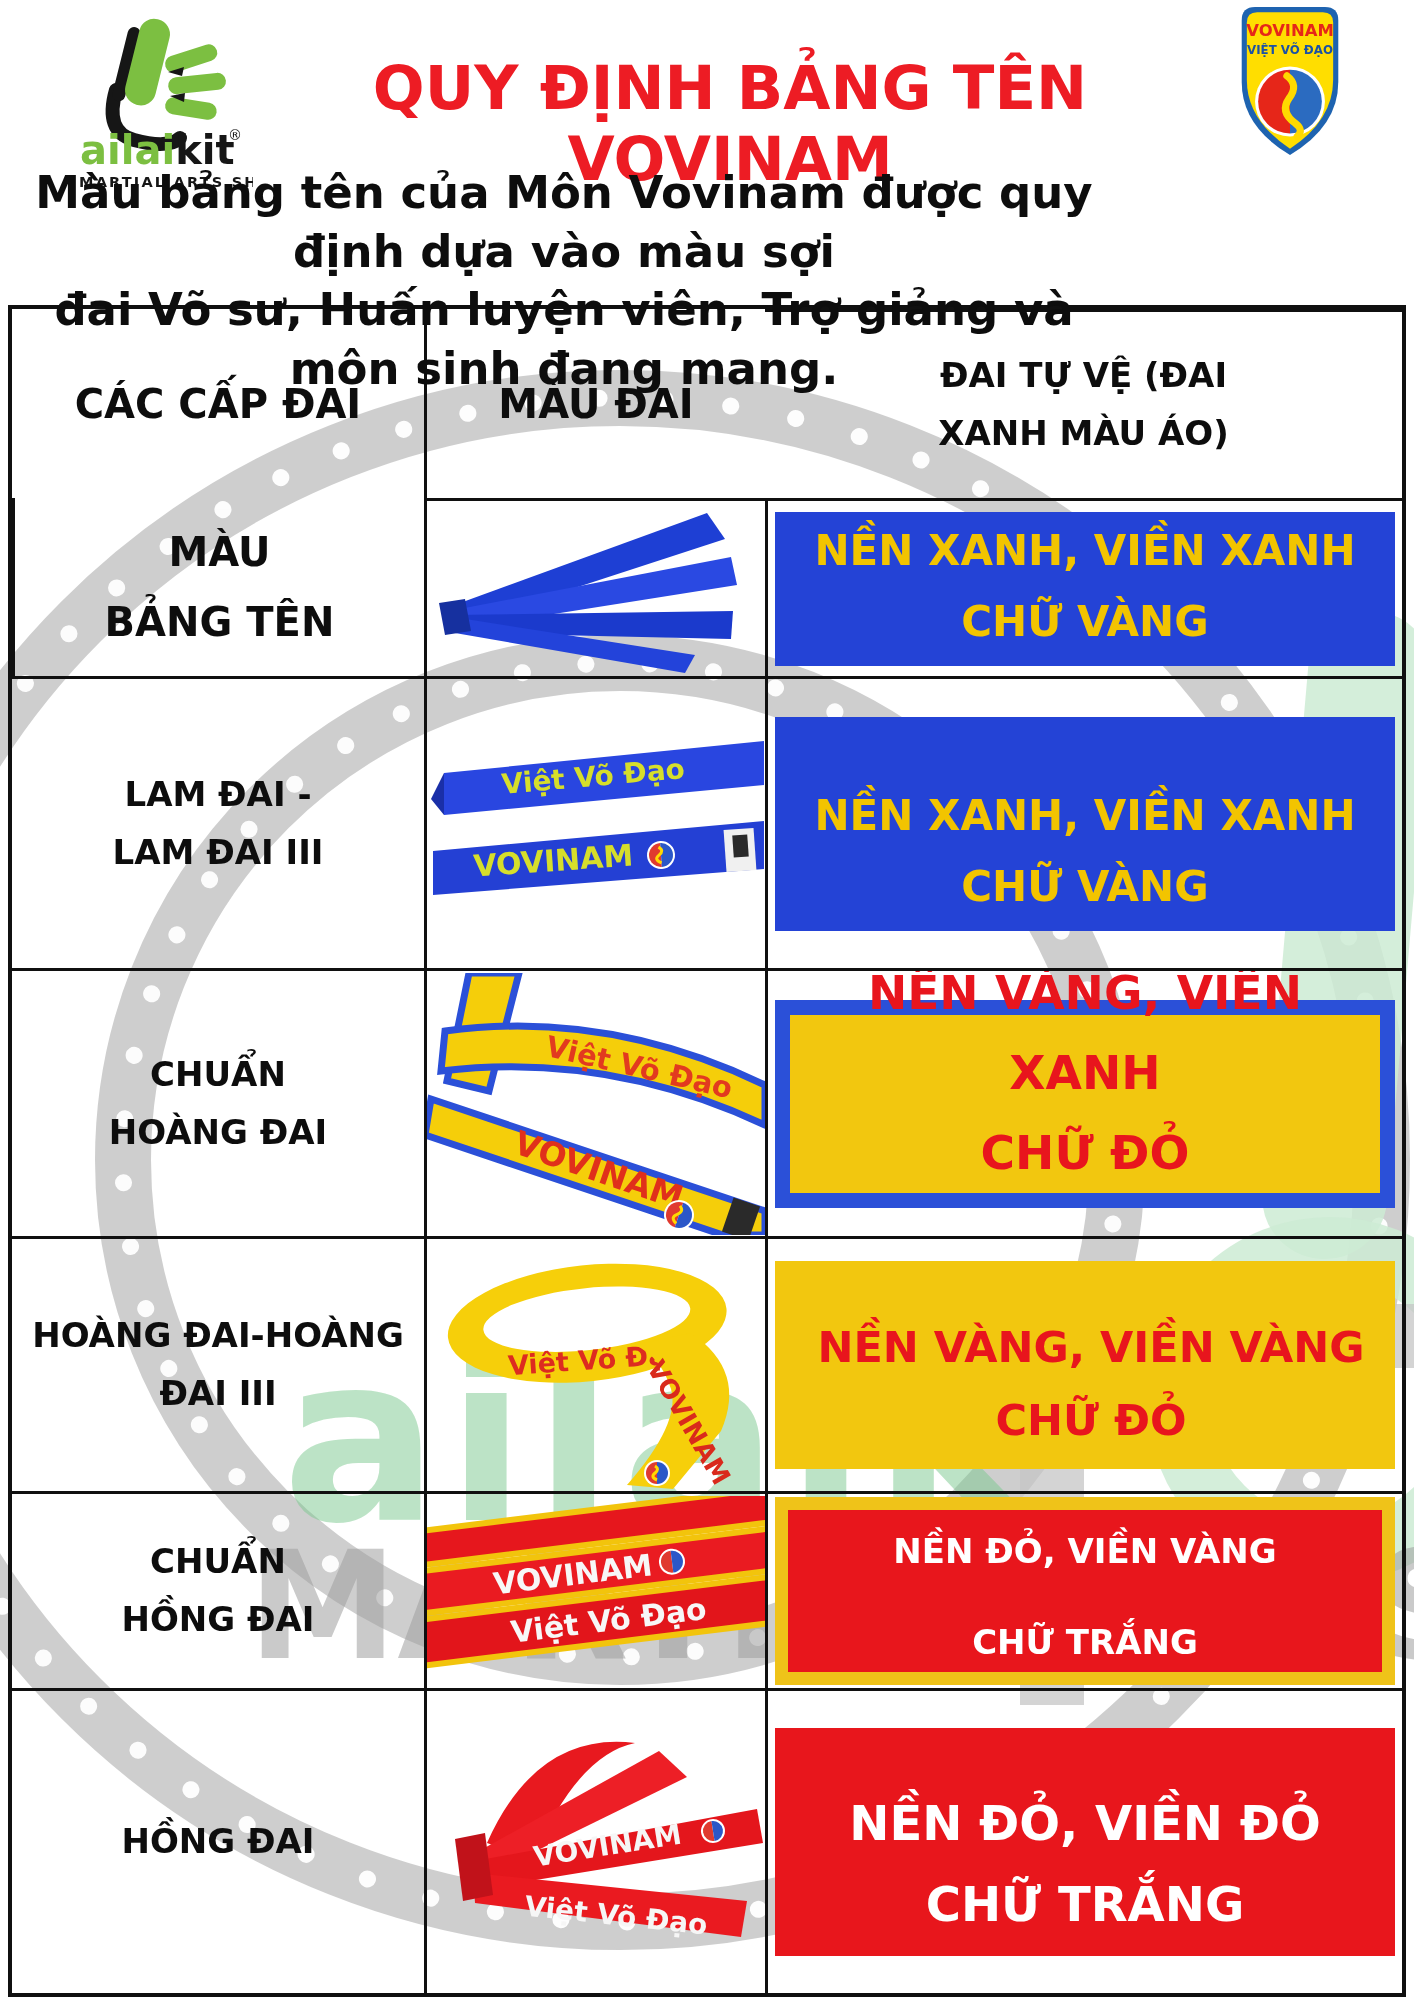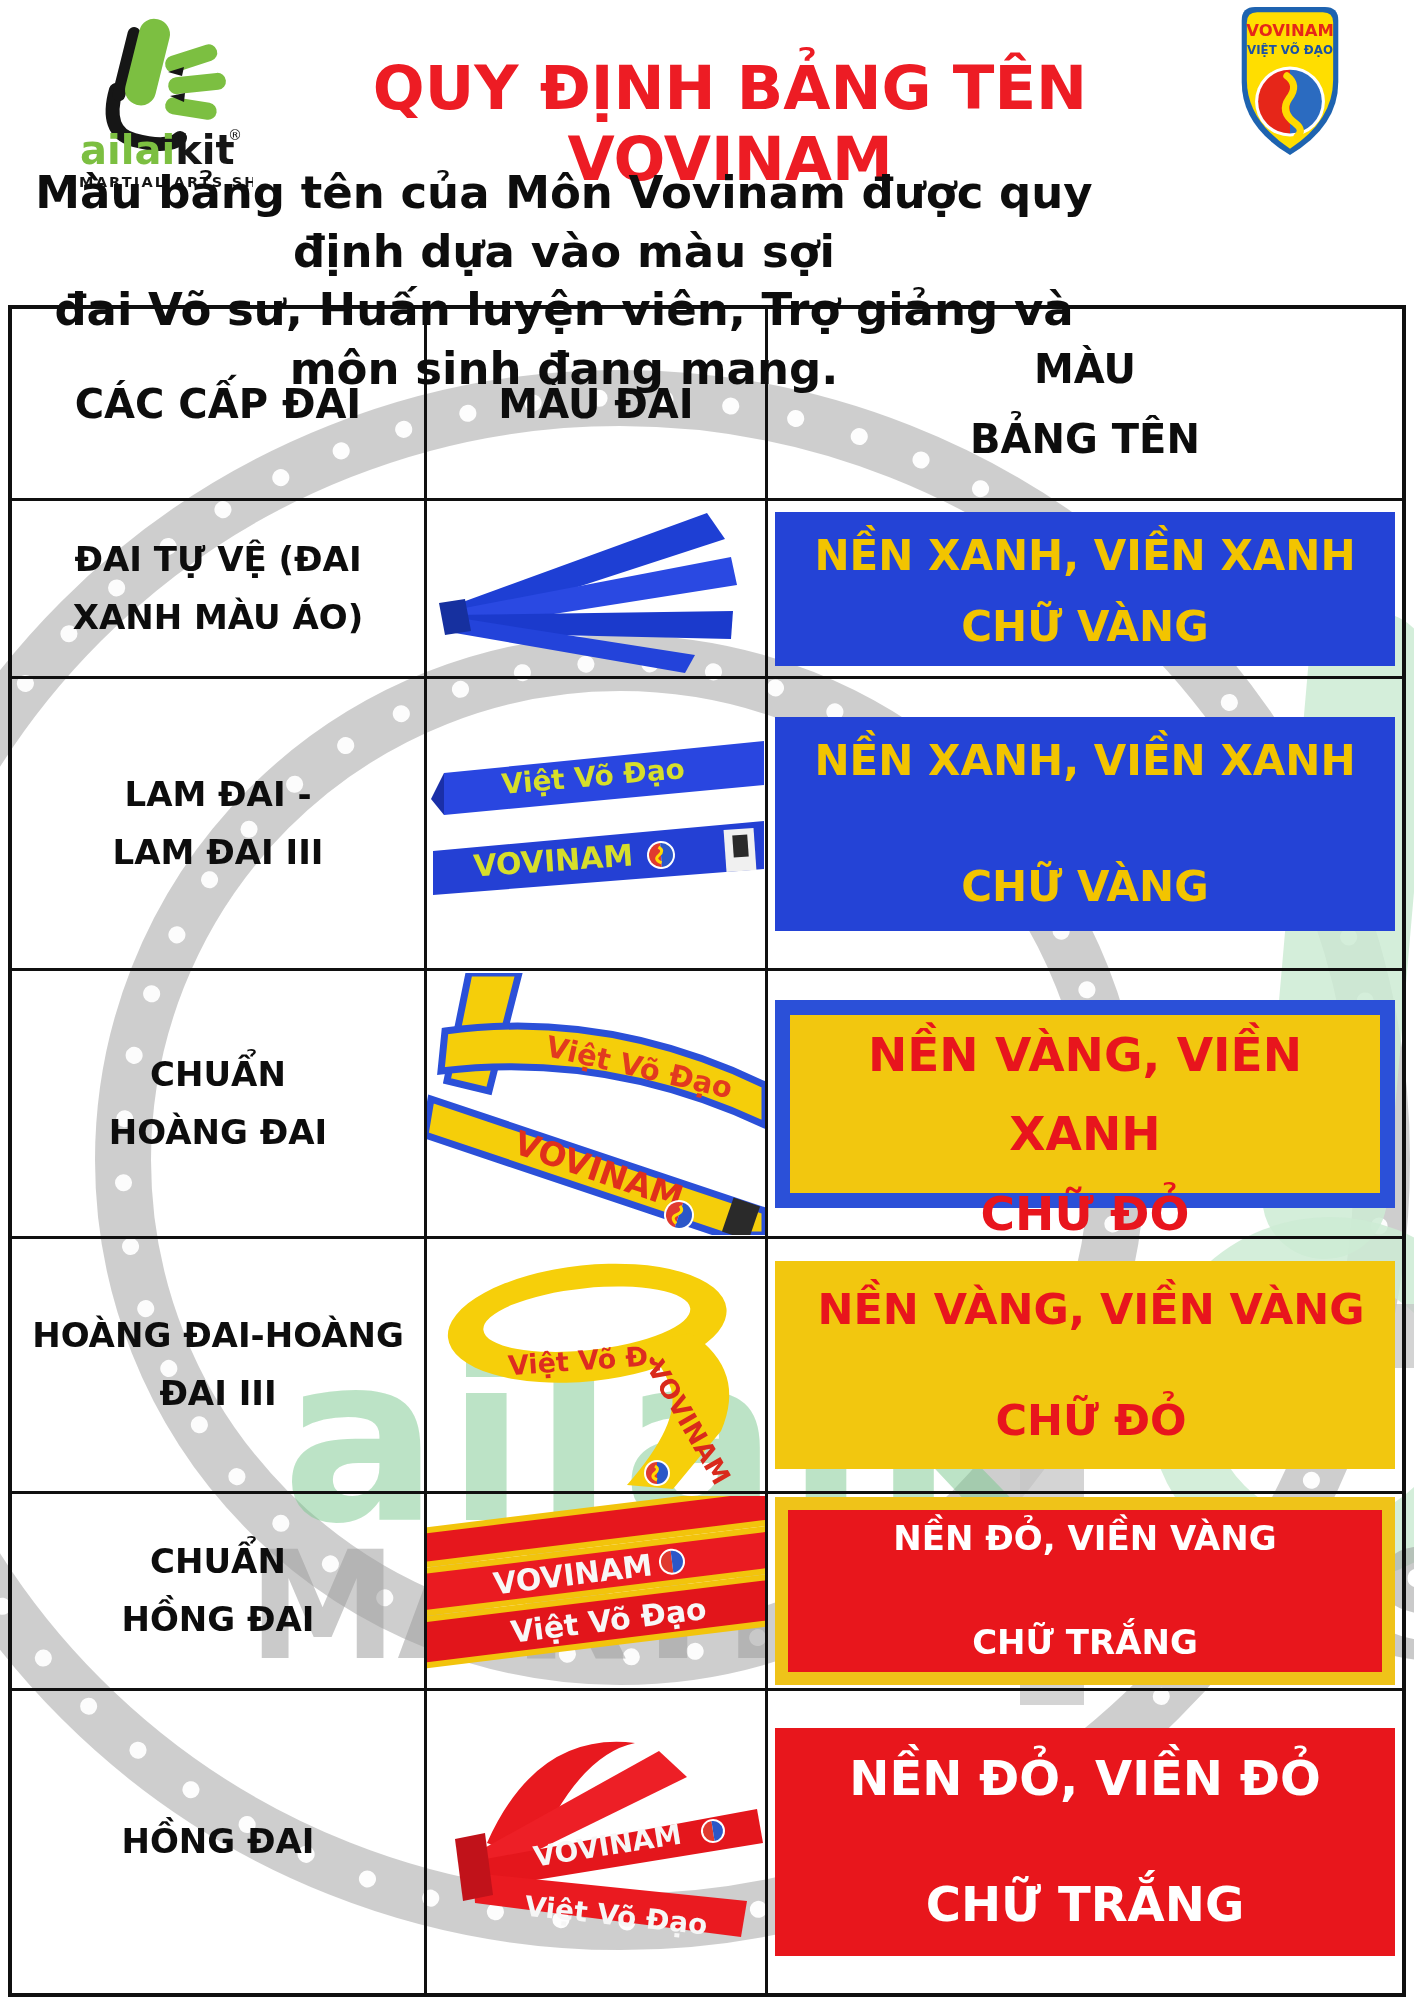--- a/index.html
+++ b/index.html
@@ -25,21 +25,21 @@
       grid-template-rows:189px 178px 292px 268px 255px 197px 1fr;}
   .cell{box-sizing:border-box;display:flex;align-items:center;justify-content:center;
       flex-direction:column;border-left:3px solid #101010;border-top:3px solid #101010;
       overflow:hidden;position:relative;}
   .cell.first-col{border-left:none;}
   .cell.first-row{border-top:none;}
   .hdr{font-size:40px;font-weight:bold;color:#0d0d0d;text-align:center;line-height:1.75;}
   .level{font-size:34px;font-weight:bold;color:#0d0d0d;text-align:center;line-height:1.7;}
 
   .banner{box-sizing:border-box;width:calc(100% - 14px);display:flex;flex-direction:column;
-      align-items:center;justify-content:space-between;text-align:center;font-weight:bold;
+      align-items:center;justify-content:flex-end;text-align:center;font-weight:bold;
       line-height:1.7;}
   .b-blue       {background:#2443D6;color:#F2C400;border:8px solid #2443D6;height:154px;font-size:42px;}
   .b-blue2      {background:#2443D6;color:#F2C400;border:8px solid #2443D6;height:214px;font-size:42px;}
   .b-yellowblue {background:#F2C70F;color:#E8151D;border:15px solid #2B50D8;height:208px;font-size:47px;}
   .b-yellow     {background:#F2C70F;color:#E8151D;border:12px solid #F2C70F;height:208px;font-size:43px;padding-left:12px;}
   .b-redyellow  {background:#E8161C;color:#ffffff;border:13px solid #EFC319;height:188px;font-size:34px;gap:33px;}
   .b-red        {background:#E8161C;color:#ffffff;border:10px solid #E8161C;height:228px;font-size:48px;}
 
   .belt-svg{display:block;}
 </style>
@@ -106,28 +106,28 @@
 </div>
 
 <div id="belt-table" class="abs">
 
   <div class="cell first-col first-row">
     <div class="hdr">CÁC CẤP ĐAI</div>
   </div>
   <div class="cell first-row">
     <div class="hdr">MÀU ĐAI</div>
   </div>
+  <div class="cell first-col">
+    <div class="level">ĐAI TỰ VỆ (ĐAI</div>
+    <div class="level">XANH MÀU ÁO)</div>
+  </div>
+
   <div class="cell first-row">
     <div class="hdr">MÀU</div>
     <div class="hdr">BẢNG TÊN</div>
-  </div>
-
-  <div class="cell first-col">
-    <div class="level">ĐAI TỰ VỆ (ĐAI</div>
-    <div class="level">XANH MÀU ÁO)</div>
   </div>
   <div class="cell">
     <svg class="belt-svg" width="330" height="172" viewBox="0 0 330 172">
       <path d="M18,104 L276,10 L294,36 L30,122 Z" fill="#1E3FD4"></path>
       <path d="M18,108 L300,54 L306,82 L28,126 Z" fill="#2A49E2"></path>
       <path d="M20,112 L302,108 L300,136 L26,130 Z" fill="#1B3ACC"></path>
       <path d="M22,114 L264,152 L254,170 L24,130 Z" fill="#2343DA"></path>
       <path d="M8,100 L34,96 L40,128 L14,132 Z" fill="#16309F"></path>
     </svg>
   </div>

